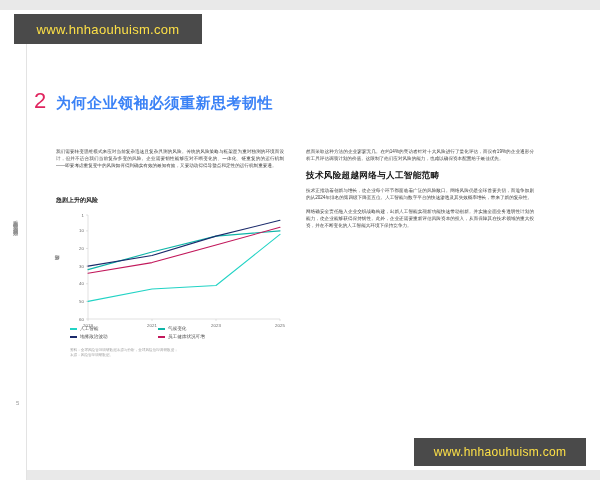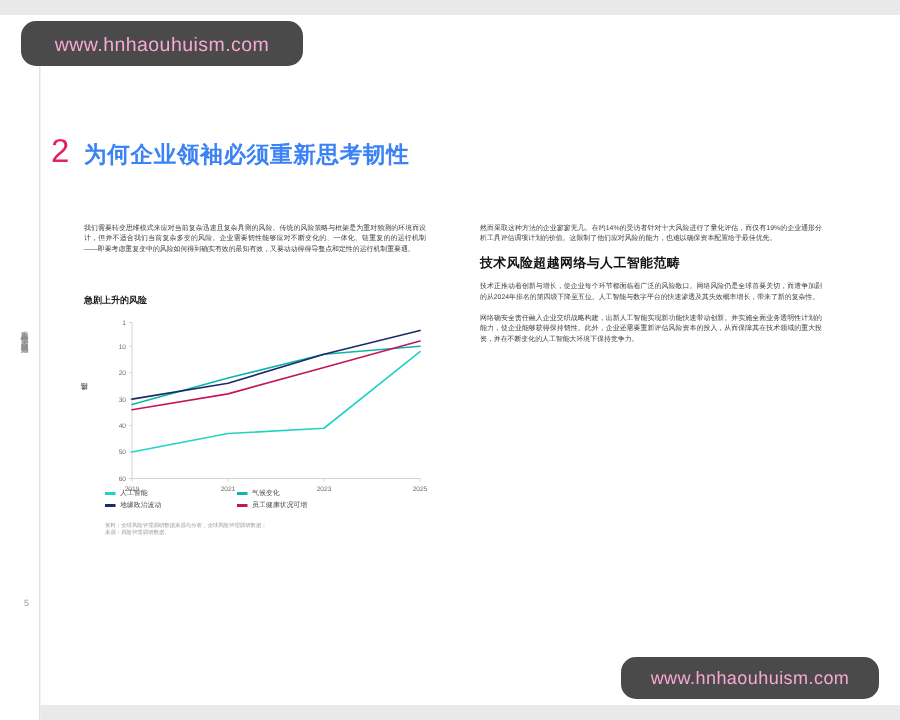--- a/index.html
+++ b/index.html
@@ -19,28 +19,27 @@
     left: 0;
     top: 10px;
     width: 600px;
     height: 460px;
     background: #ffffff;
   }
   
   .wm {
     position: absolute;
     background: #4a4a4a;
-    color: #f9a8d4;
+    color: #fde047;
     font-size: 13px;
     letter-spacing: .3px;
     display: flex;
     align-items: center;
     justify-content: center;
     z-index: 50;
-    border-radius: 10px;
   }
   .wm-top {
     left: 14px;
     top: 14px;
     width: 188px;
     height: 30px;
   }
   .wm-bottom {
     right: 14px;
     bottom: 14px;
@@ -102,21 +101,21 @@
     position: absolute;
     top: 138px;
     width: 228px;
     font-size: 4.6px;
     line-height: 7.2px;
     color: #3d3d3d;
     text-align: justify;
   }
   .col p { margin: 0 0 7px 0; }
   .col-left { left: 56px; }
-  .col-right { left: 320px; }
+  .col-right { left: 306px; }
   .sub-h {
     font-size: 8.6px;
     font-weight: bold;
     color: #141414;
     margin: 10px 0 7px 0;
     letter-spacing: .3px;
   }
   
   .chart-block {
     position: absolute;

